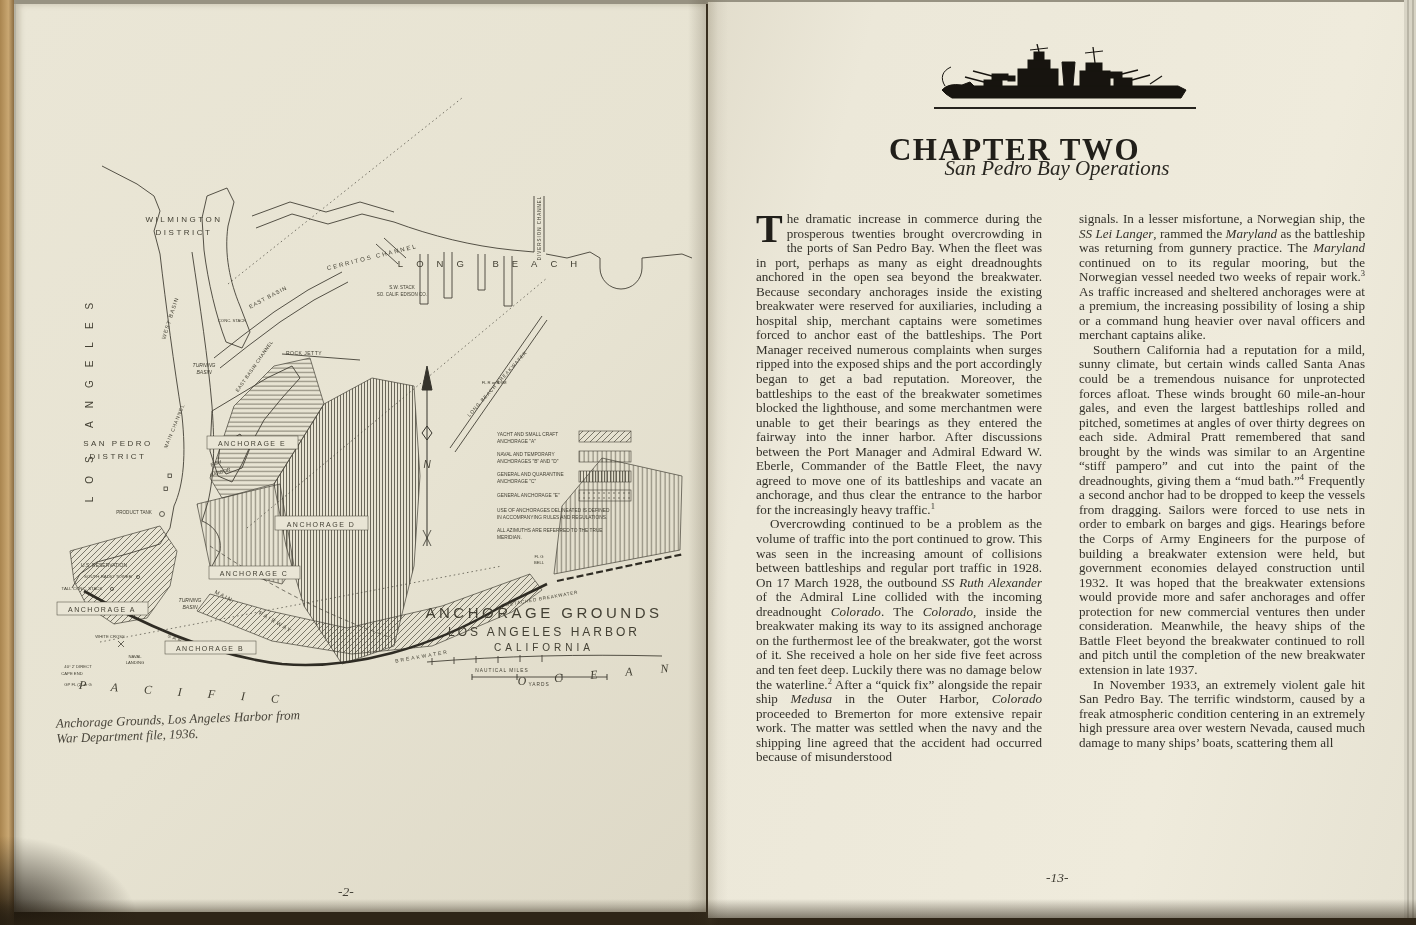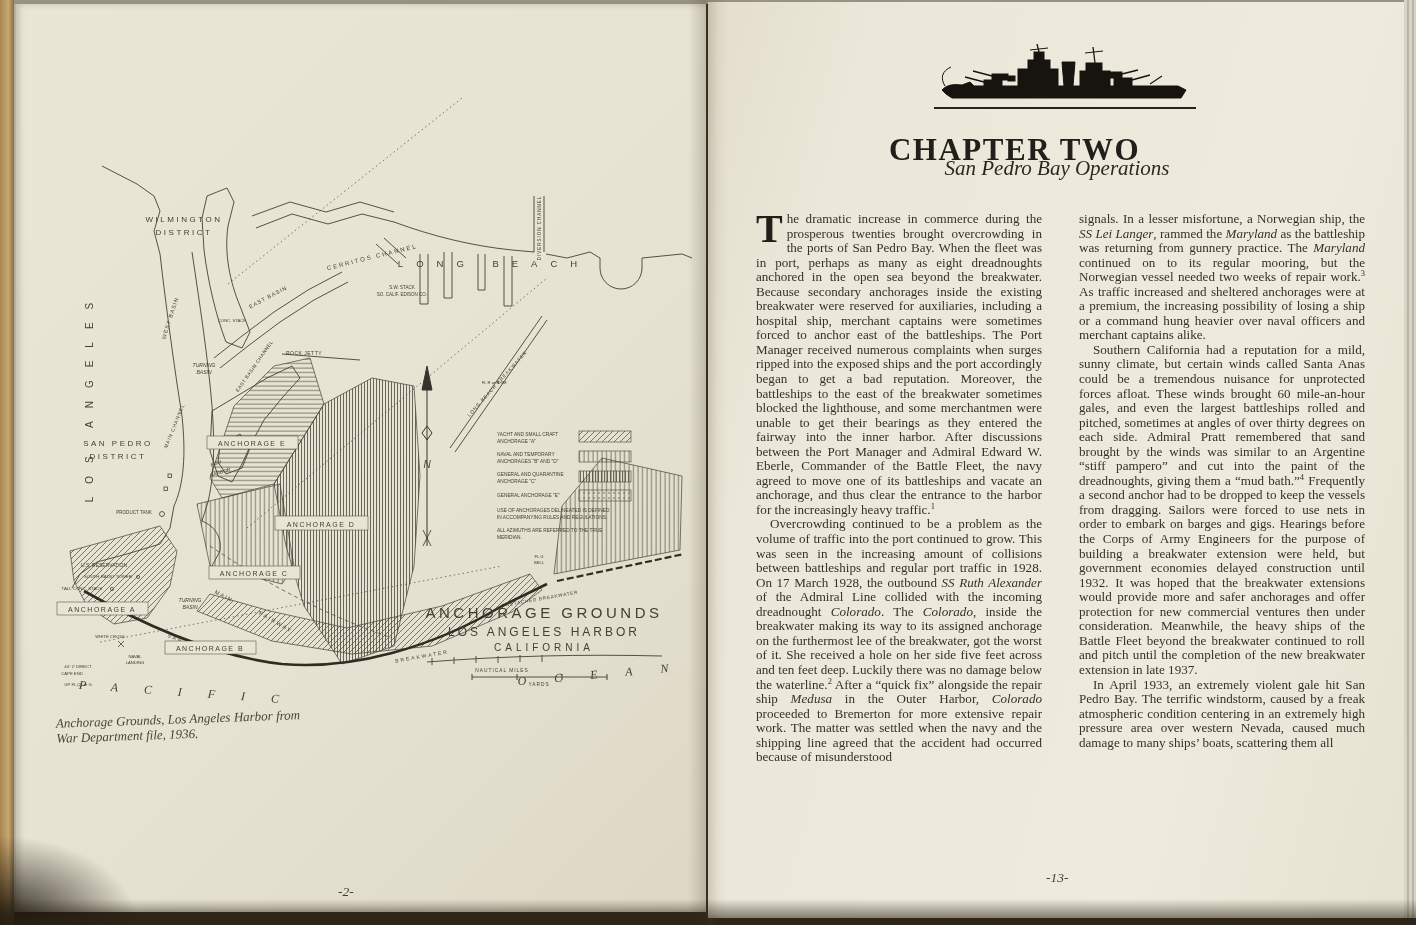--- a/index.html
+++ b/index.html
@@ -285,21 +285,21 @@
     <div class="chapter-sub">San Pedro Bay Operations</div>
 
     <div class="columns">
       <div class="col">
           <p><span class="dropcap">T</span>he dramatic increase in commerce during the prosperous twenties brought overcrowding in the ports of San Pedro Bay. When the fleet was in port, perhaps as many as eight dreadnoughts anchored in the open sea beyond the breakwater. Because secondary anchorages inside the existing breakwater were reserved for auxiliaries, including a hospital ship, merchant captains were sometimes forced to anchor east of the battleships. The Port Manager received numerous complaints when surges ripped into the exposed ships and the port accordingly began to get a bad reputation. Moreover, the battleships to the east of the breakwater sometimes blocked the lighthouse, and some merchantmen were unable to get their bearings as they entered the fairway into the inner harbor. After discussions between the Port Manager and Admiral Edward W. Eberle, Commander of the Battle Fleet, the navy agreed to move one of its battleships and vacate an anchorage, and thus clear the entrance to the harbor for the increasingly heavy traffic.<sup>1</sup></p>
           <p class="indent">Overcrowding continued to be a problem as the volume of traffic into the port continued to grow. This was seen in the increasing amount of collisions between battleships and regular port traffic in 1928. On 17 March 1928, the outbound <i>SS Ruth Alexander</i> of the Admiral Line collided with the incoming dreadnought <i>Colorado</i>. The <i>Colorado</i>, inside the breakwater making its way to its assigned anchorage on the furthermost lee of the breakwater, got the worst of it. She received a hole on her side five feet across and ten feet deep. Luckily there was no damage below the waterline.<sup>2</sup> After a “quick fix” alongside the repair ship <i>Medusa</i> in the Outer Harbor, <i>Colorado</i> proceeded to Bremerton for more extensive repair work. The matter was settled when the navy and the shipping line agreed that the accident had occurred because of misunderstood</p>
         </div>
       <div class="col">
           <p>signals. In a lesser misfortune, a Norwegian ship, the <i>SS Lei Langer</i>, rammed the <i>Maryland</i> as the battleship was returning from gunnery practice. The <i>Maryland</i> continued on to its regular mooring, but the Norwegian vessel needed two weeks of repair work.<sup>3</sup> As traffic increased and sheltered anchorages were at a premium, the increasing possibility of losing a ship or a command hung heavier over naval officers and merchant captains alike.</p>
           <p class="indent">Southern California had a reputation for a mild, sunny climate, but certain winds called Santa Anas could be a tremendous nuisance for unprotected forces afloat. These winds brought 60 mile-an-hour gales, and even the largest battleships rolled and pitched, sometimes at angles of over thirty degrees on each side. Admiral Pratt remembered that sand brought by the winds was similar to an Argentine “stiff pampero” and cut into the paint of the dreadnoughts, giving them a “mud bath.”<sup>4</sup> Frequently a second anchor had to be dropped to keep the vessels from dragging. Sailors were forced to use nets in order to embark on barges and gigs. Hearings before the Corps of Army Engineers for the purpose of building a breakwater extension were held, but government economies delayed construction until 1932. It was hoped that the breakwater extensions would provide more and safer anchorages and offer protection for new commercial ventures then under consideration. Meanwhile, the heavy ships of the Battle Fleet beyond the breakwater continued to roll and pitch until the completion of the new breakwater extension in late 1937.</p>
-          <p class="indent">In April 1933, an extremely violent gale hit San Pedro Bay. The terrific windstorm, caused by a freak atmospheric condition centering in an extremely high pressure area over western Nevada, caused much damage to many ships’ boats, scattering them all</p>
+          <p class="indent">In November 1933, an extremely violent gale hit San Pedro Bay. The terrific windstorm, caused by a freak atmospheric condition centering in an extremely high pressure area over western Nevada, caused much damage to many ships’ boats, scattering them all</p>
         </div>
     </div>
 
     <div class="pagenum pn-right">-13-</div>
   </div>
 
   <div class="edge-right-stack"></div>
   <div class="gutter"></div>
   <div class="corner-dark"></div>
   <div class="bottom-shade"></div>

